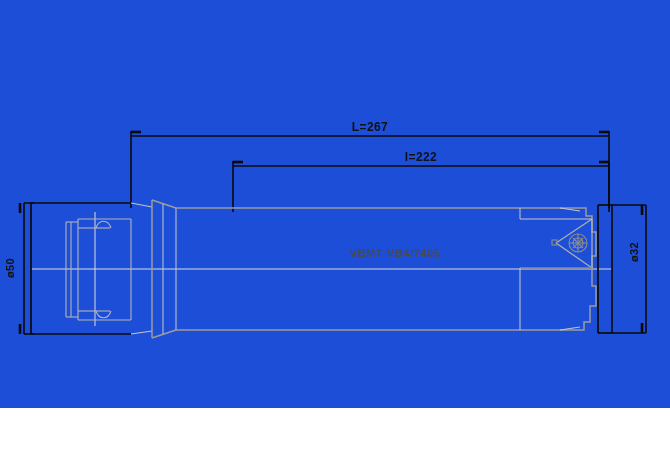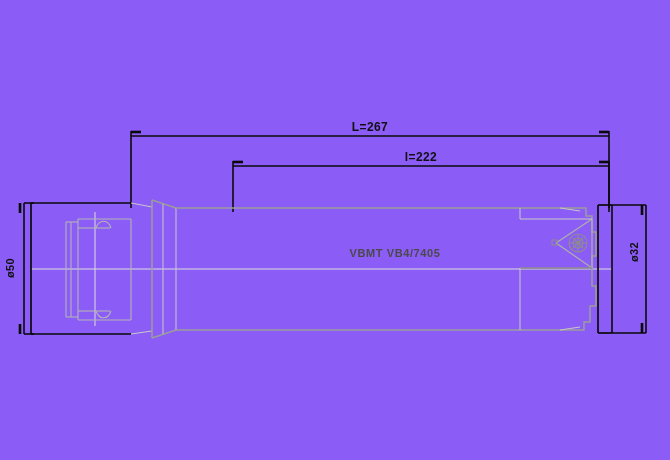--- a/index.html
+++ b/index.html
@@ -4,22 +4,22 @@
 <title>Technical Drawing</title>
 <style>
   html,body{margin:0;padding:0;background:#ffffff;}
   body{
     font-family:"Liberation Sans", sans-serif;
     -webkit-font-smoothing:none;
   }
   #stage{
     position:relative;
     width:670px;
-    height:460px;
-    background:#8b5cf6;
+    height:408px;
+    background:#1d4ed8;
     overflow:hidden;
   }
   #stage svg{
     position:absolute;
     left:0; top:0;
     width:670px;
     height:460px;
     display:block;
   }
   

